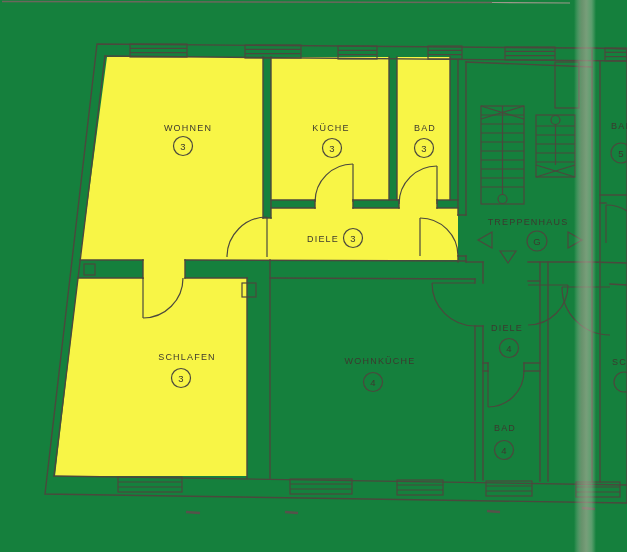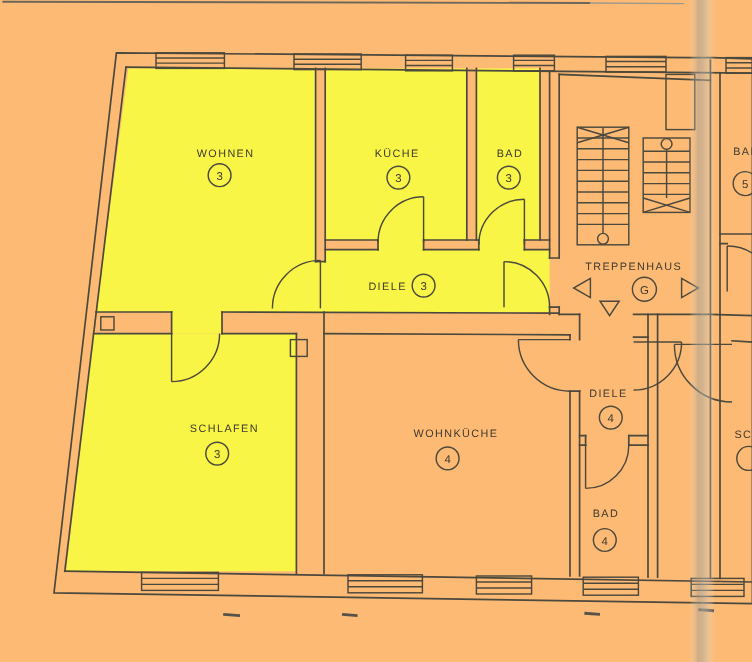--- a/index.html
+++ b/index.html
@@ -1,16 +1,16 @@
 <!DOCTYPE html>
 <html><head>
 <meta charset="utf-8">
 <style>
   html,body{margin:0;padding:0;background:#e9e7df;}
-  .page{position:relative;width:627px;height:552px;background:#fdba74;overflow:hidden;
+  .page{position:relative;width:627px;height:552px;background:#15803d;overflow:hidden;
         font-family:"Liberation Sans",sans-serif;}
   svg{position:absolute;left:0;top:0;}
   .wall{stroke:#4b483d;stroke-width:1.4;fill:none;stroke-linecap:square;}
   .thin{stroke:#4b483d;stroke-width:1.2;fill:none;}
   .plan-label{font-size:9px;fill:#3c392f;letter-spacing:1.2px;font-weight:400;}
   .num{font-size:9.5px;fill:#3c392f;letter-spacing:0;}
   .badge{stroke:#4b483d;stroke-width:1.2;fill:none;}
 </style>
 </head>
 <body>

